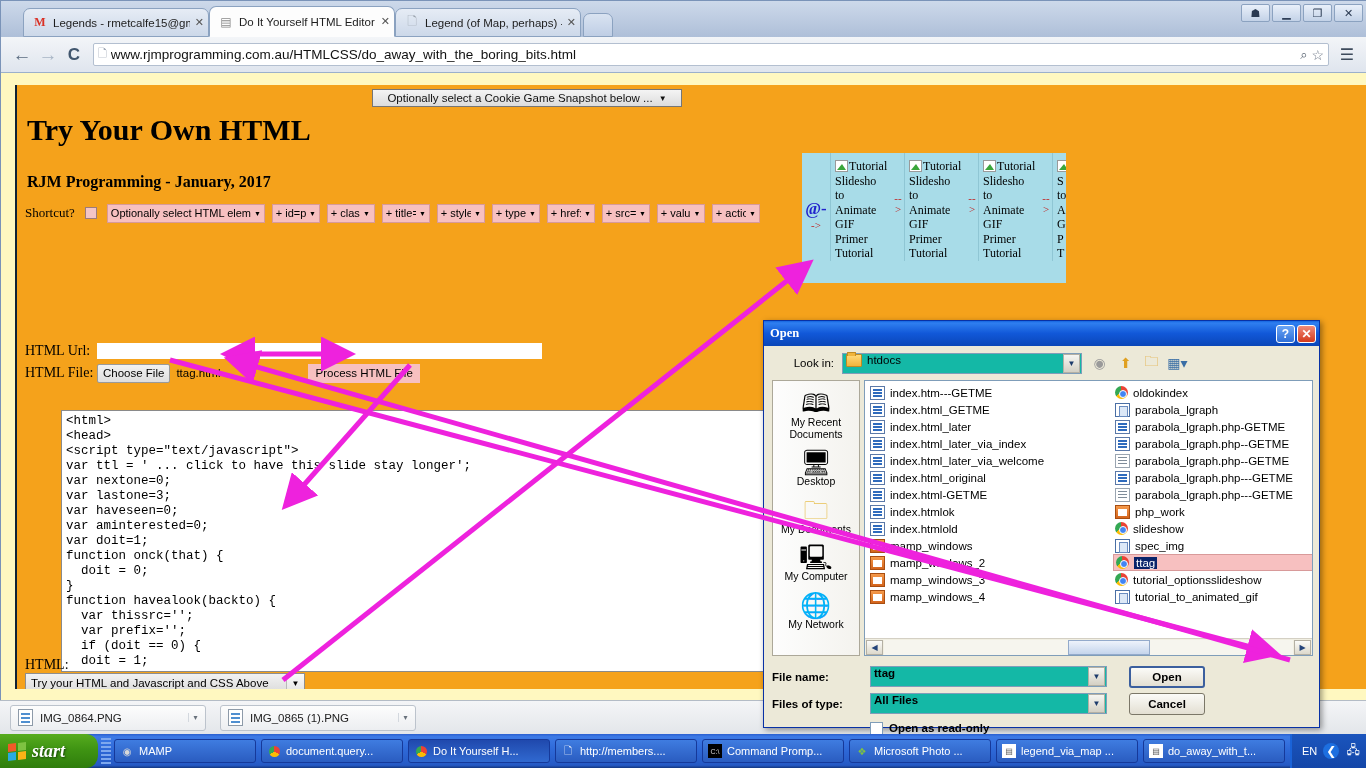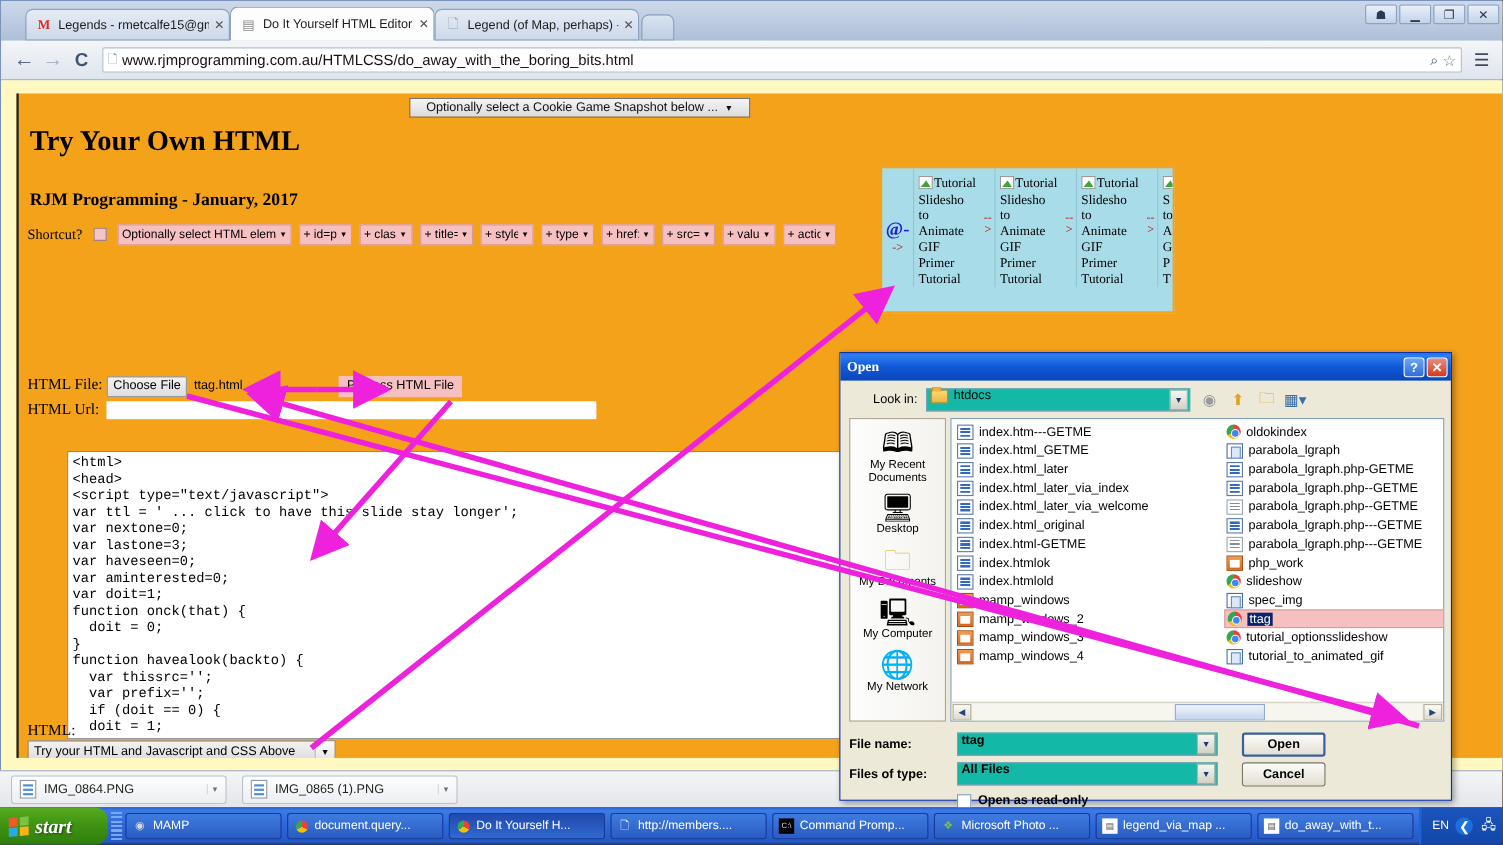--- a/index.html
+++ b/index.html
@@ -94,21 +94,21 @@
     background: linear-gradient(#f4f4f4,#dcdcdc);
     border: 1px solid #767676;
     display: flex; align-items: center; justify-content: center;
     font-size: 11.5px; color: #111;
   }
   .cookie-bar .caret { margin-left: 6px; font-size: 8px; }
 
   h1.page-title {
     position: absolute; left: 10px; top: 28px; margin: 0;
     font-family: "Liberation Serif", serif;
-    font-size: 26px; font-weight: bold; color: #000;
+    font-size: 30px; font-weight: bold; color: #000;
   }
   .subtitle {
     position: absolute; left: 10px; top: 88px;
     font-family: "Liberation Serif", serif;
     font-size: 16px; font-weight: bold; color: #000;
   }
 
   
   .shortcut-row {
     position: absolute; left: 8px; top: 118px; height: 20px;
@@ -545,28 +545,28 @@
             <span>to</span><br>
             <span>A</span><br>
             <span>G</span><br>
             <span>P</span><br>
             <span>T</span>
           </div>
         </div>
 
         <div class="form-area">
           <div class="form-row">
+            <span class="flabel">HTML Url:</span>
+            <span class="url-input"></span>
+          </div>
+          <div class="form-row">
             <span class="flabel">HTML File:</span>
             <span class="choose-btn">Choose File</span>
             <span class="fname">ttag.html</span>
             <span class="process-btn">Process HTML File</span>
-          </div>
-          <div class="form-row">
-            <span class="flabel">HTML Url:</span>
-            <span class="url-input"></span>
           </div>
         </div>
 
         <div class="codebox">&lt;html&gt;
 &lt;head&gt;
 &lt;script type="text/javascript"&gt;
 var ttl = ' ... click to have this slide stay longer';
 var nextone=0;
 var lastone=3;
 var haveseen=0;

